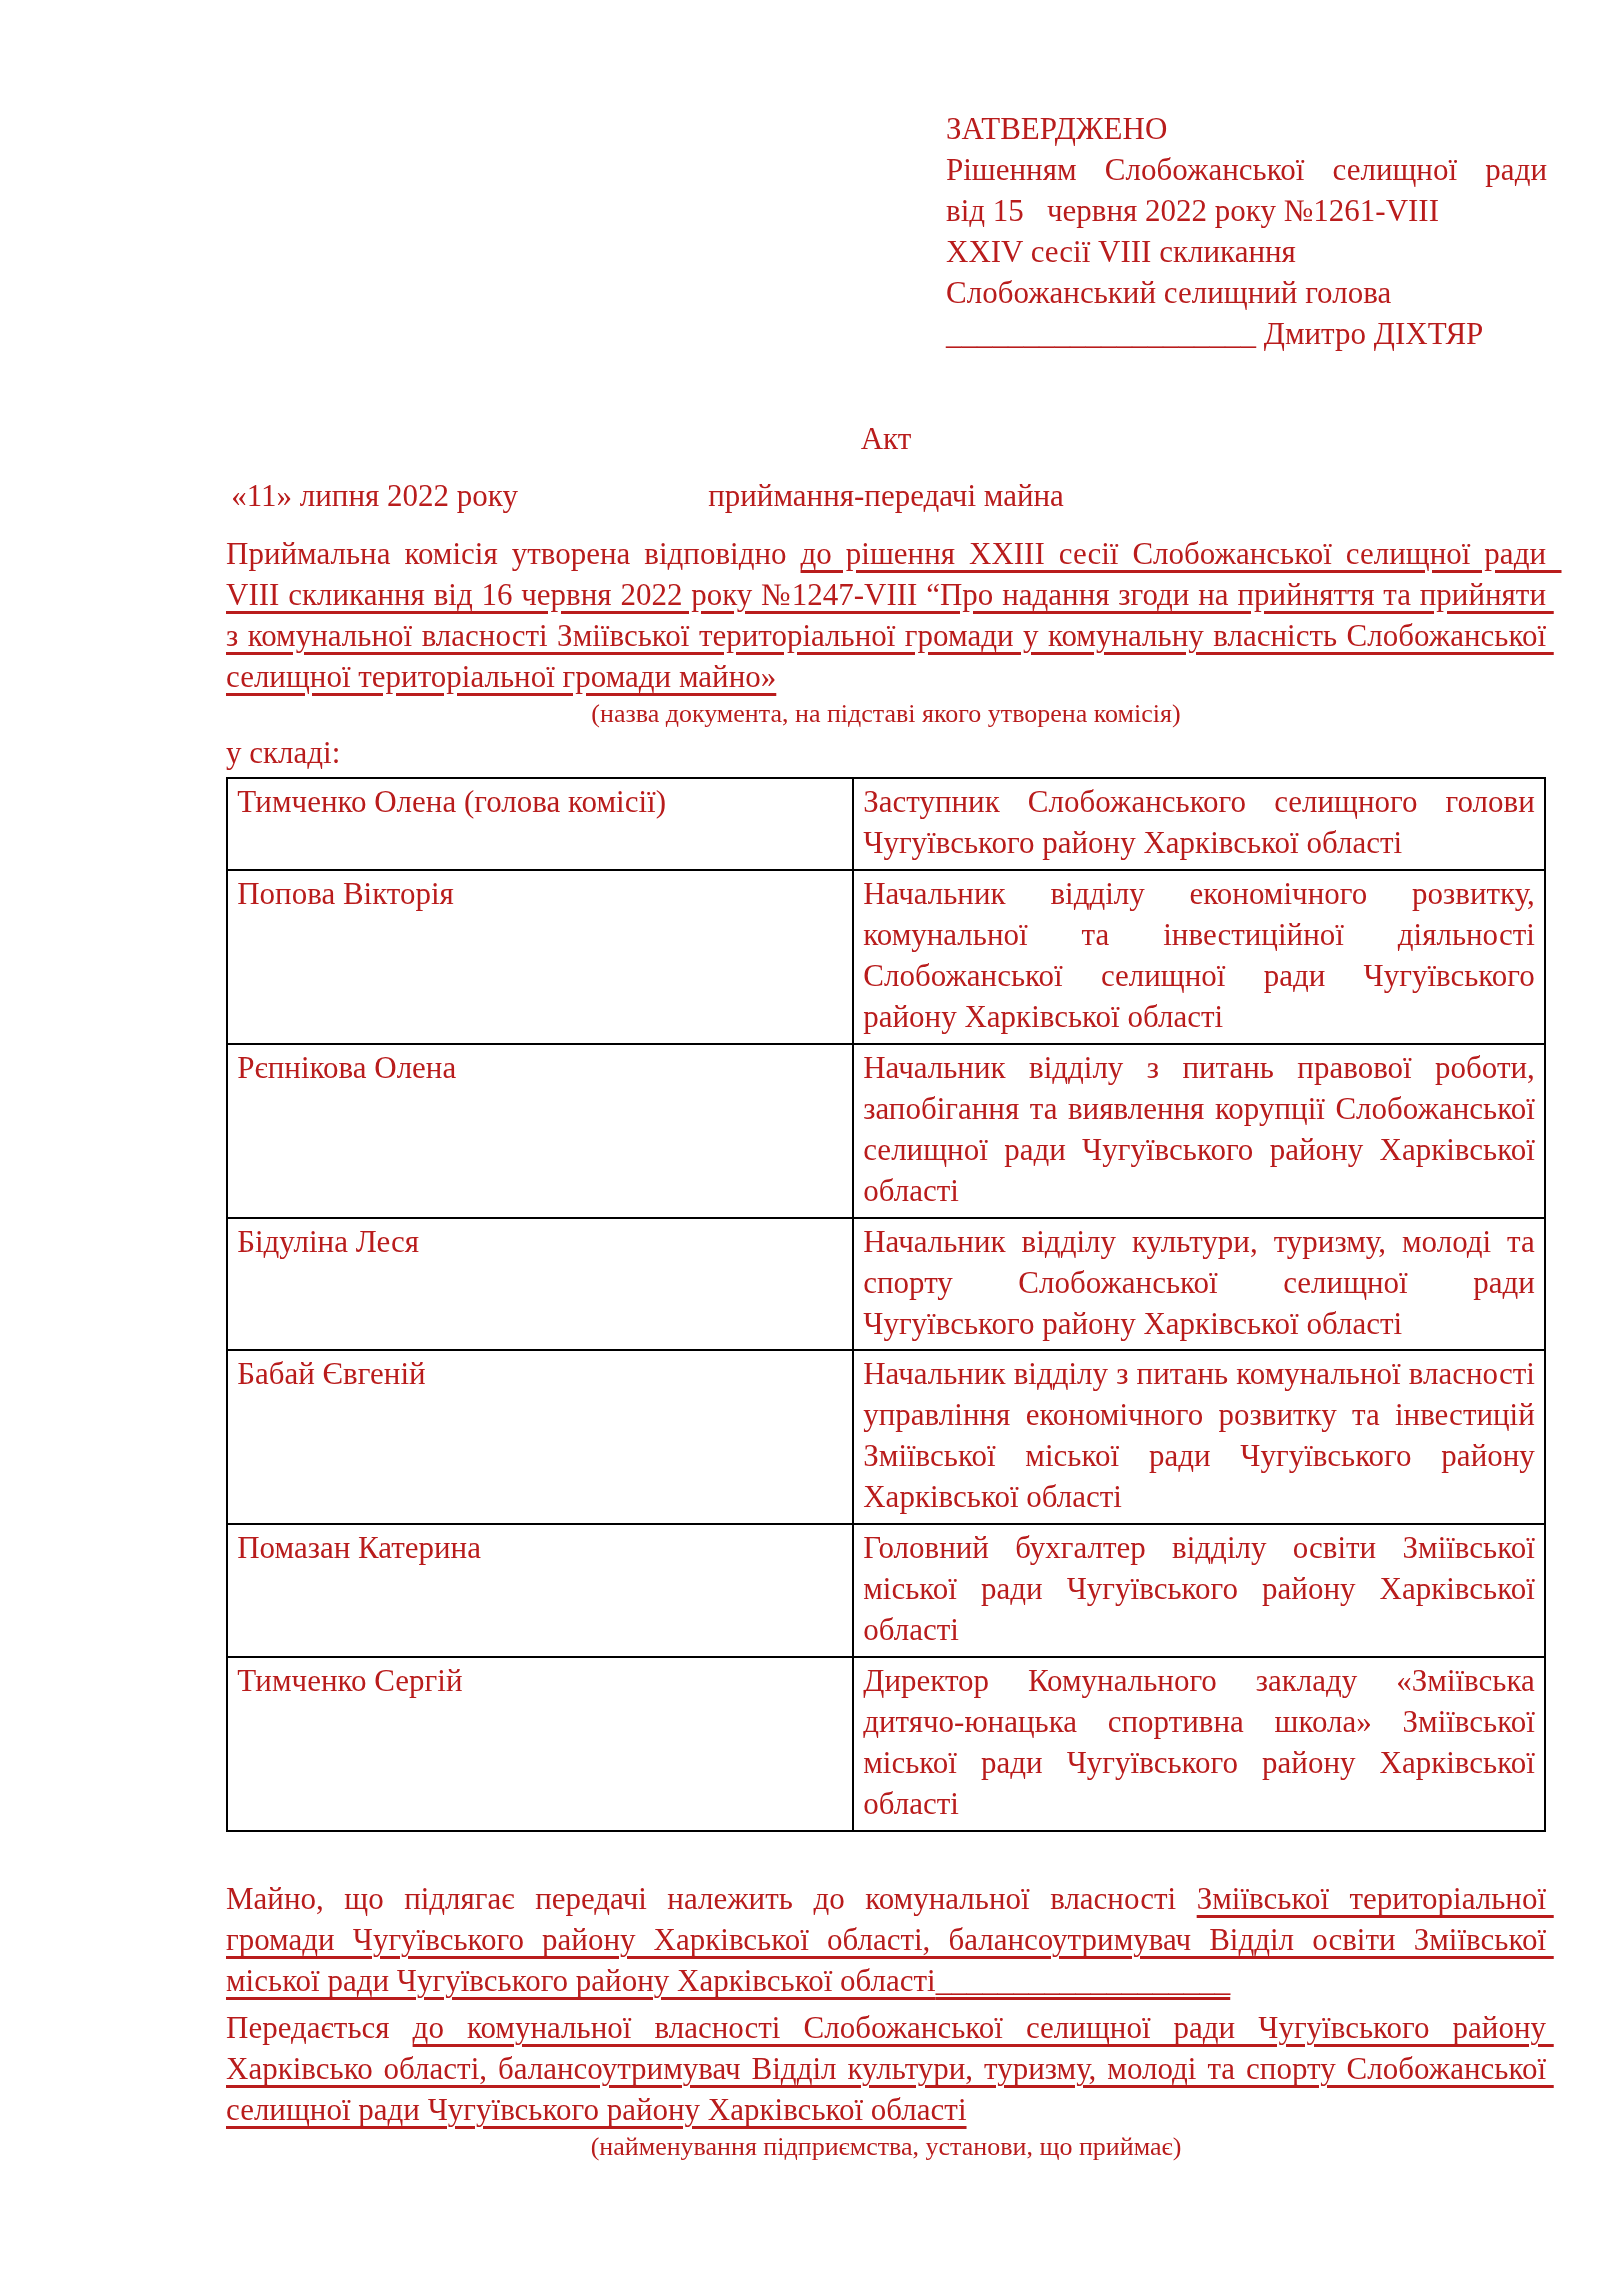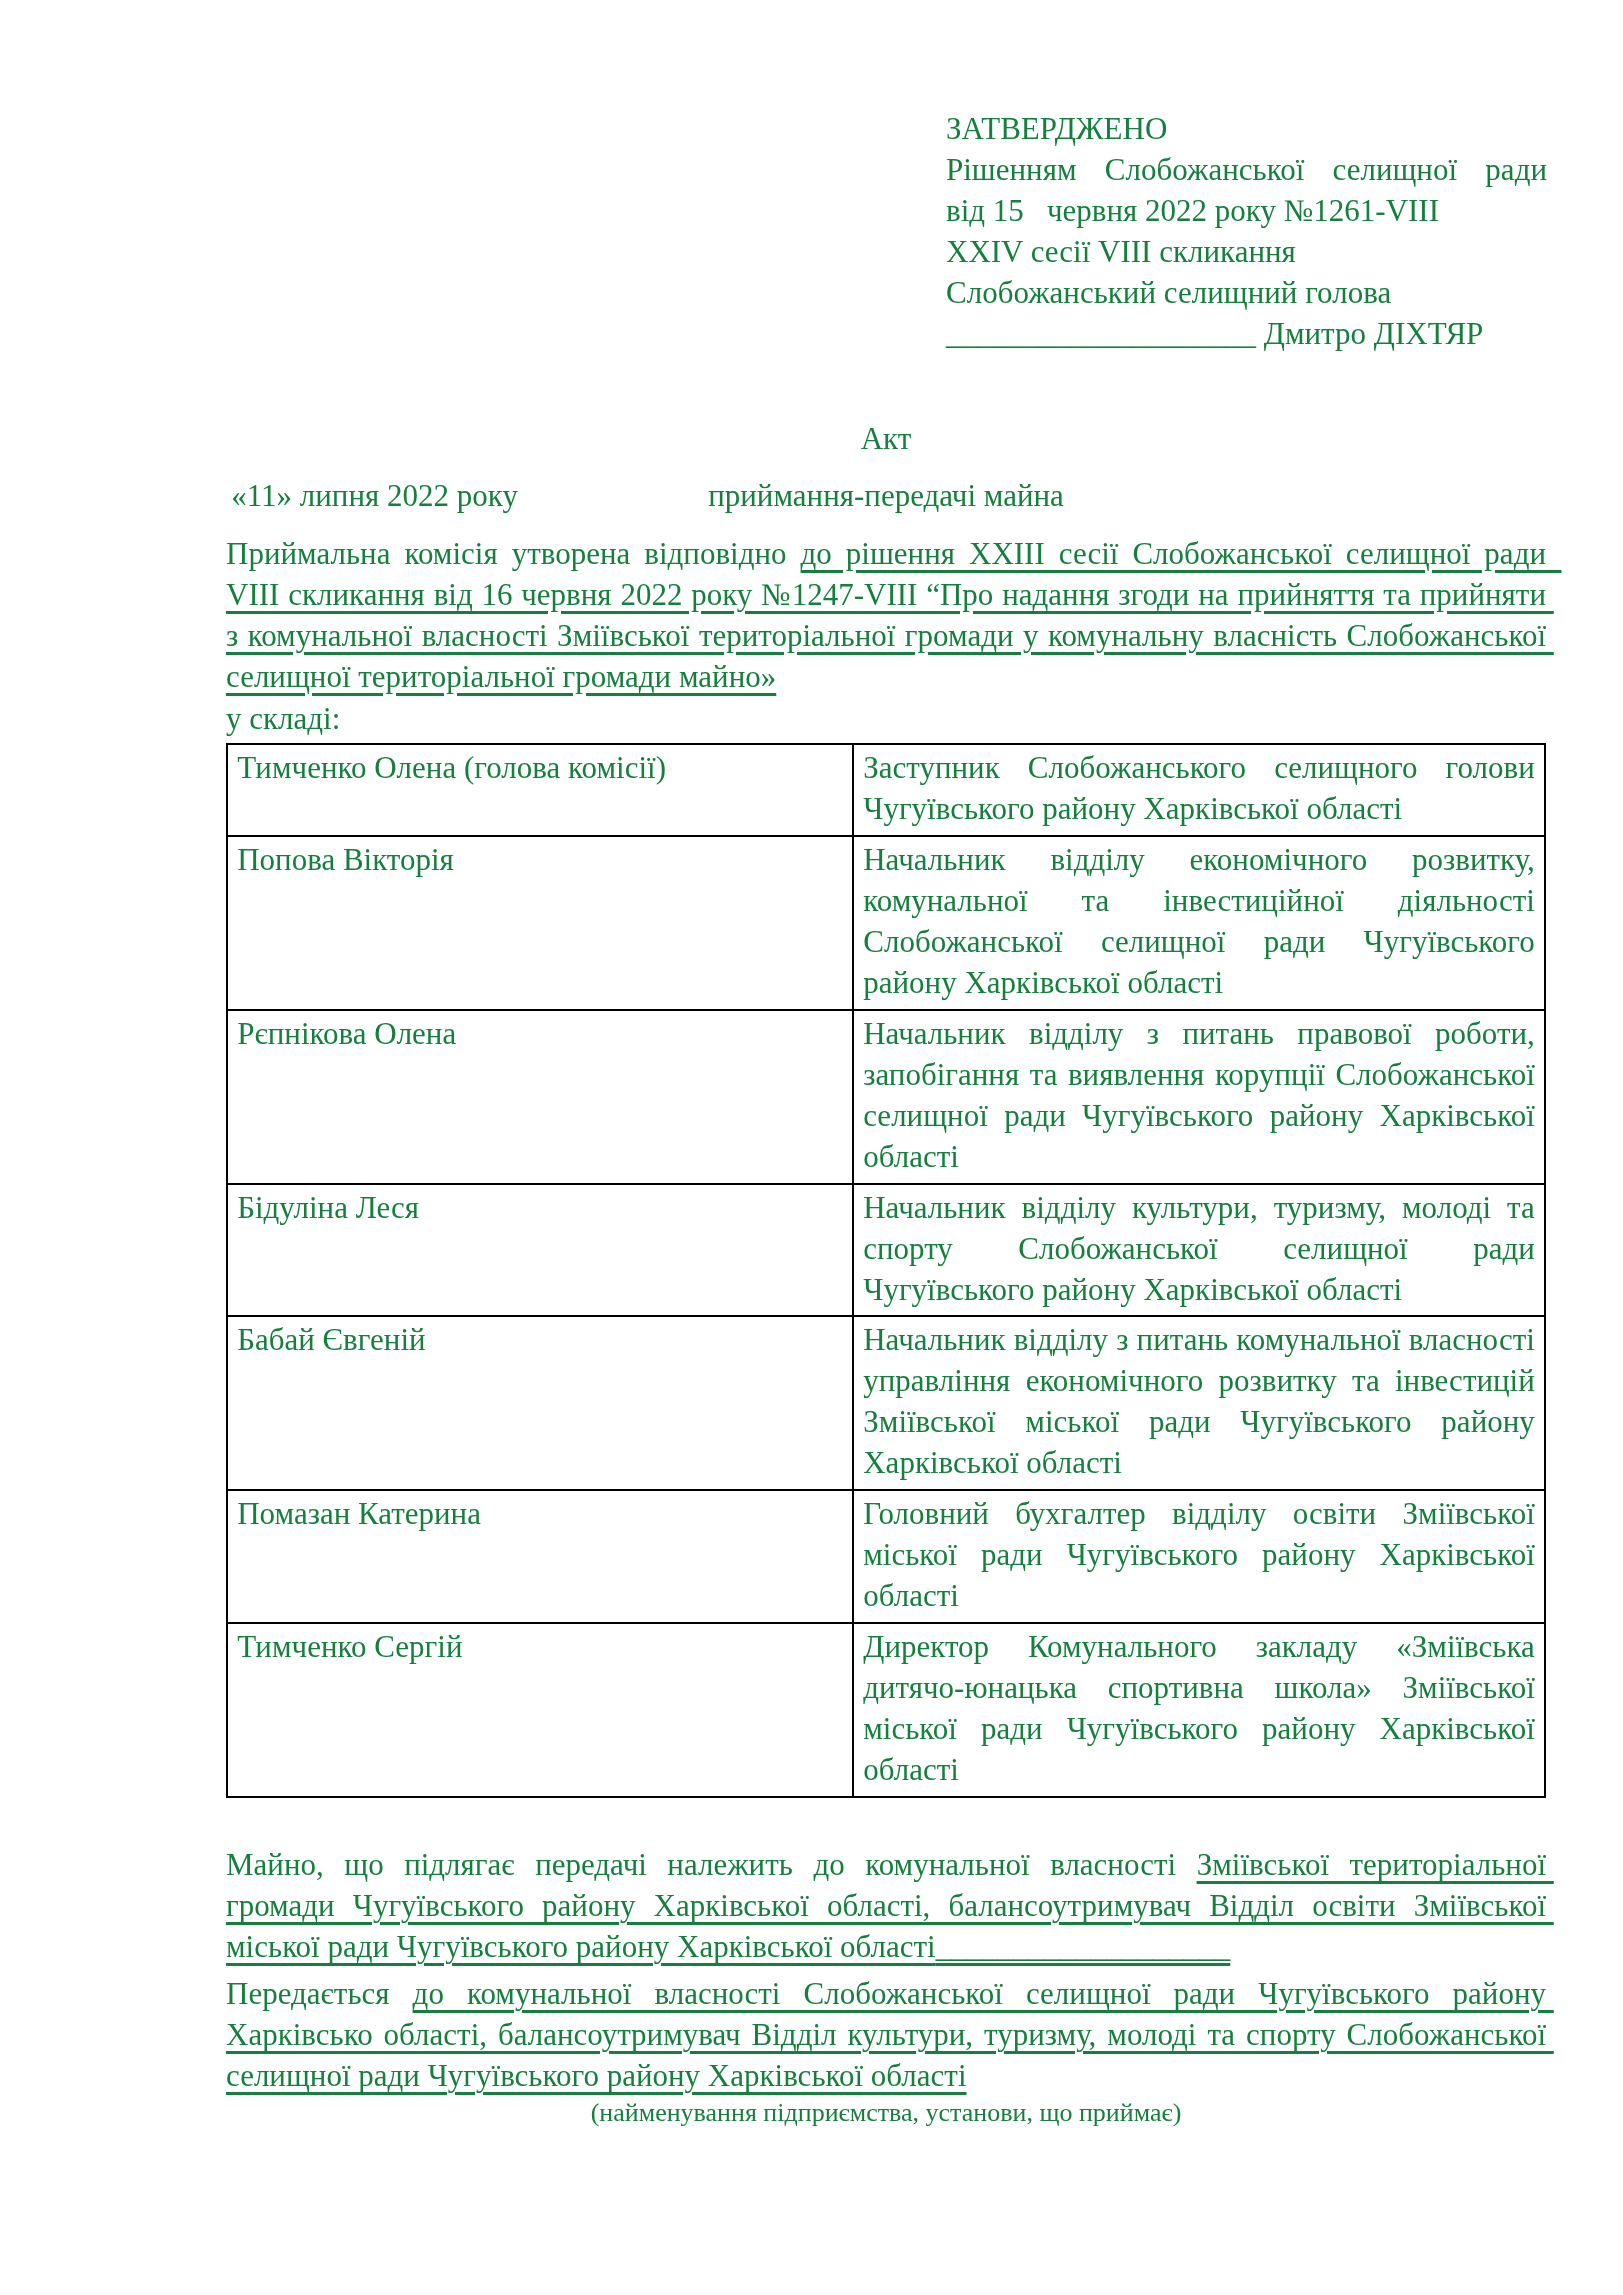--- a/index.html
+++ b/index.html
@@ -7,21 +7,21 @@
     position: relative;
     width: 1623px;
     height: 2295px;
     margin: 0 auto;
     background: #ffffff;
     box-sizing: border-box;
     padding: 108px 77px 0 226px;
     font-family: "Liberation Serif", "DejaVu Serif", serif;
     font-size: 31px;
     line-height: 41px;
-    color: #15803d;
+    color: #b91c1c;
     overflow: hidden;
   }
   .approval {
     margin-left: 720px;
     width: 601px;
   }
   .approval-line { white-space: pre-wrap; }
   .approval-line.just { text-align: justify; text-align-last: justify; }
   .doc-title {
     margin-top: 64px;
@@ -87,20 +87,21 @@
   </div>
 
   <div class="doc-title">Акт</div>
 
   <div class="date-line">
     <span class="date">«11» липня 2022 року</span>
     <span>приймання-передачі майна</span>
   </div>
 
   <div class="para p1"><span class="seg">Приймальна комісія утворена відповідно </span><span class="seg ul">до рішення XXIII сесії Слобожанської селищної ради  VIII скликання від 16 червня 2022 року №1247-VIII “Про надання згоди на прийняття та прийняти з комунальної власності Зміївської територіальної громади у комунальну власність Слобожанської селищної територіальної громади майно»</span></div>
+  <div class="caption">(назва документа, на підставі якого утворена комісія)</div>
 
   <div class="composition-label">у складі:</div>
 
   <table class="commission">
     <tbody>
 
     <tr style="">
         <td class="name-cell">Тимченко Олена (голова комісії)</td>
         <td class="role-cell">Заступник Слобожанського селищного голови Чугуївського району Харківської області</td>
       </tr>

